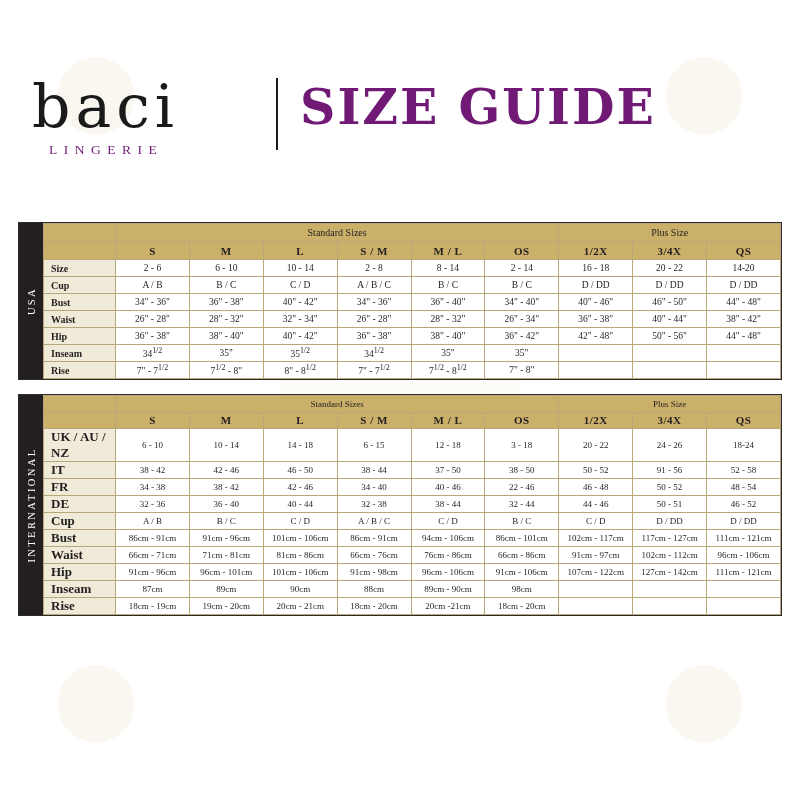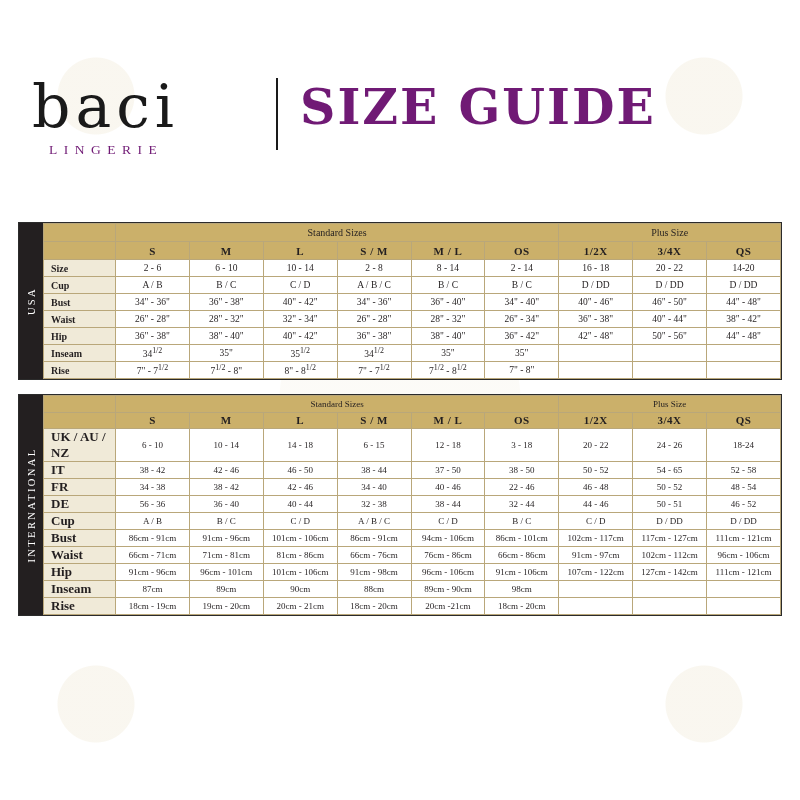--- a/index.html
+++ b/index.html
@@ -333,38 +333,38 @@
           </tr>
           <tr>
             <td class="rowlabel">IT</td>
             <td class="">38 - 42</td>
             <td class="">42 - 46</td>
             <td class="">46 - 50</td>
             <td class="">38 - 44</td>
             <td class="">37 - 50</td>
             <td class="">38 - 50</td>
             <td class="">50 - 52</td>
-            <td class="">54 - 65</td>
+            <td class="">91 - 56</td>
             <td class="">52 - 58</td>
           </tr>
           <tr>
             <td class="rowlabel">FR</td>
             <td class="">34 - 38</td>
             <td class="">38 - 42</td>
             <td class="">42 - 46</td>
             <td class="">34 - 40</td>
             <td class="">40 - 46</td>
             <td class="">22 - 46</td>
             <td class="">46 - 48</td>
             <td class="">50 - 52</td>
             <td class="">48 - 54</td>
           </tr>
           <tr>
             <td class="rowlabel">DE</td>
-            <td class="">56 - 36</td>
+            <td class="">32 - 36</td>
             <td class="">36 - 40</td>
             <td class="">40 - 44</td>
             <td class="">32 - 38</td>
             <td class="">38 - 44</td>
             <td class="">32 - 44</td>
             <td class="">44 - 46</td>
             <td class="">50 - 51</td>
             <td class="">46 - 52</td>
           </tr>
           <tr>

